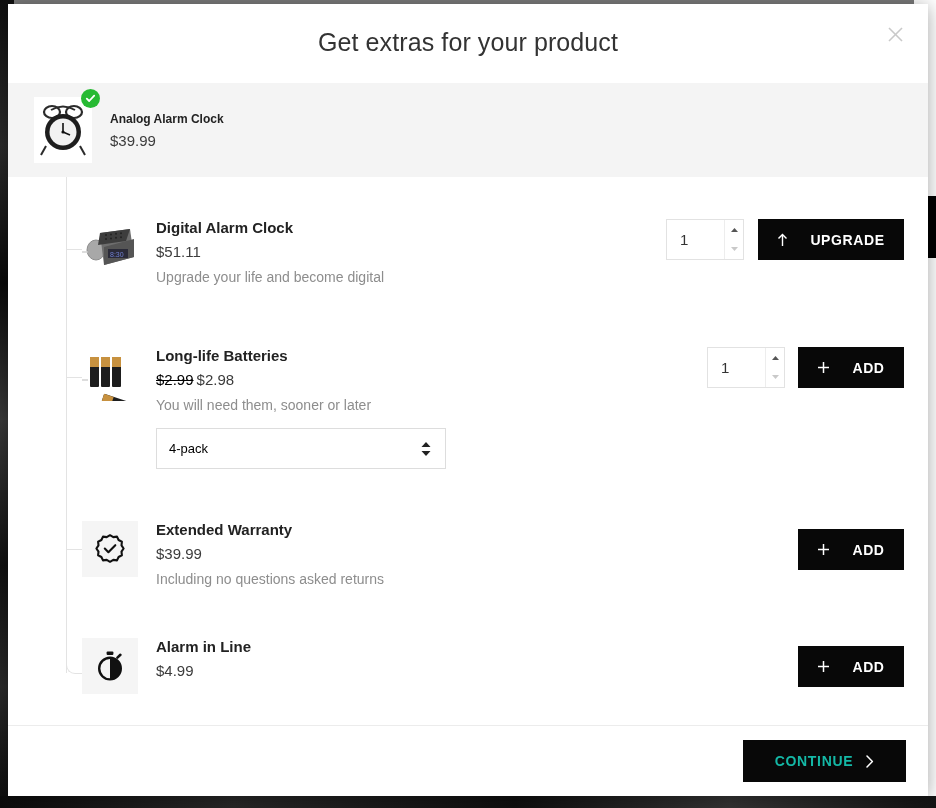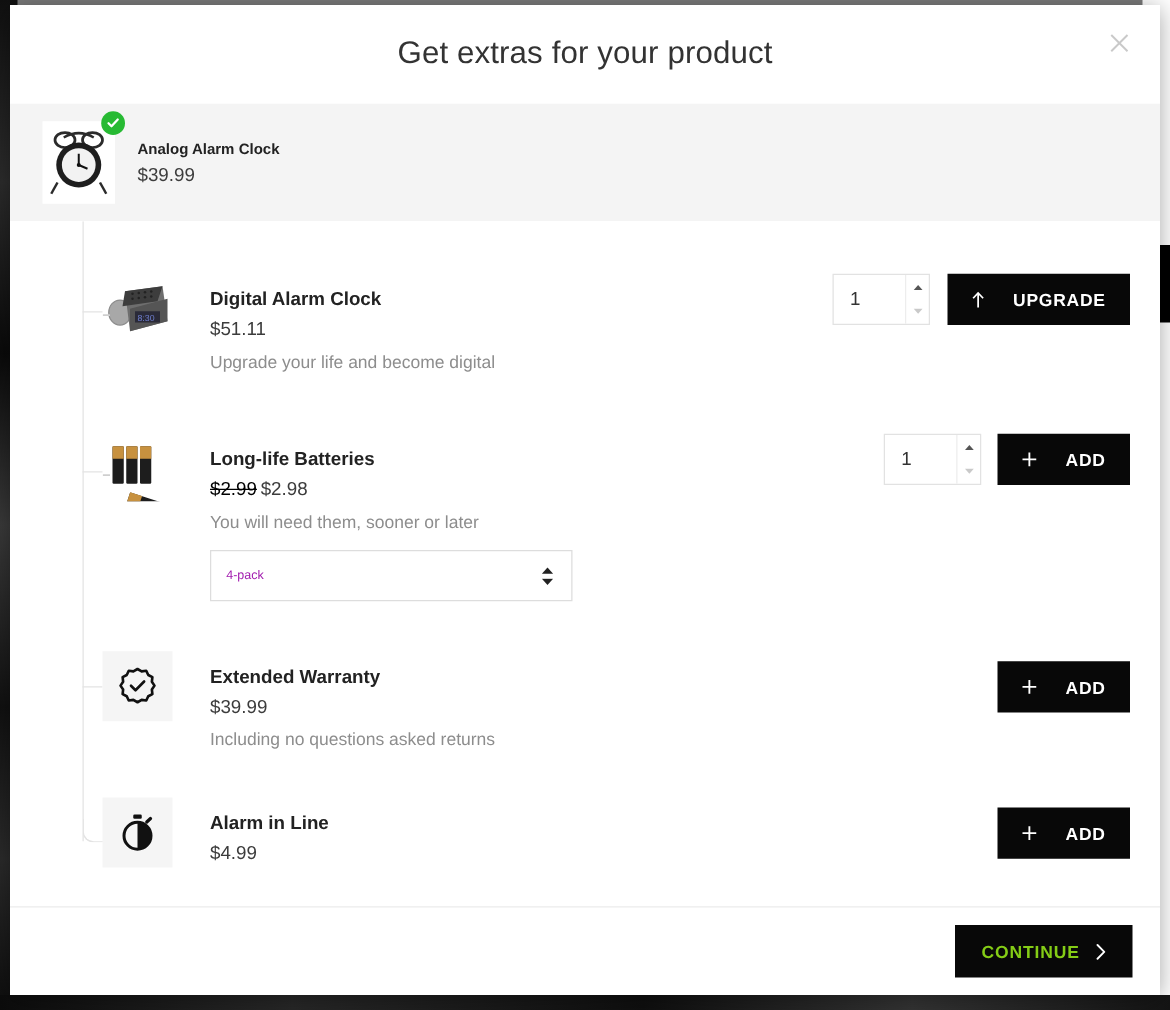--- a/index.html
+++ b/index.html
@@ -214,22 +214,21 @@
     height: 56px;
     display: flex;
     align-items: center;
     justify-content: center;
     overflow: hidden;
   }
   .offer-icon.plain { background: #f5f5f5; }
   .offer-text {
     position: absolute;
     left: 74px;
-    top: 12px;
-    margin-left: 12px;
+    top: 0;
   }
   .offer-name {
     font-size: 15px;
     font-weight: bold;
     color: #222222;
     line-height: 18px;
   }
   .offer-price {
     font-size: 15px;
     color: #3c3c3c;
@@ -253,22 +252,22 @@
     position: relative;
     margin-top: 14px;
     width: 290px;
     height: 41px;
     border: 1px solid #dddddd;
     background: #ffffff;
     box-sizing: border-box;
     display: flex;
     align-items: center;
     padding: 16px 12px;
-    font-size: 10px;
-    color: #a21caf;
+    font-size: 13px;
+    color: #000000;
     cursor: pointer;
   }
   .select-arrows {
     position: absolute;
     right: 14px;
     top: 50%;
     transform: translateY(-50%);
     display: flex;
     flex-direction: column;
     gap: 3px;
@@ -334,24 +333,24 @@
   .modal-footer {
     position: relative;
     height: 71px;
     border-top: 1px solid #ececec;
     background: #ffffff;
   }
   .continue-btn {
     position: absolute;
     right: 22px;
     top: 14px;
-    width: 142px;
+    width: 163px;
     height: 42px;
     background: #080808;
-    color: #84cc16;
+    color: #14b8a6;
     font-size: 14px;
     font-weight: bold;
     letter-spacing: 0.7px;
     display: flex;
     align-items: center;
     justify-content: center;
     gap: 12px;
     cursor: pointer;
     user-select: none;
   }

